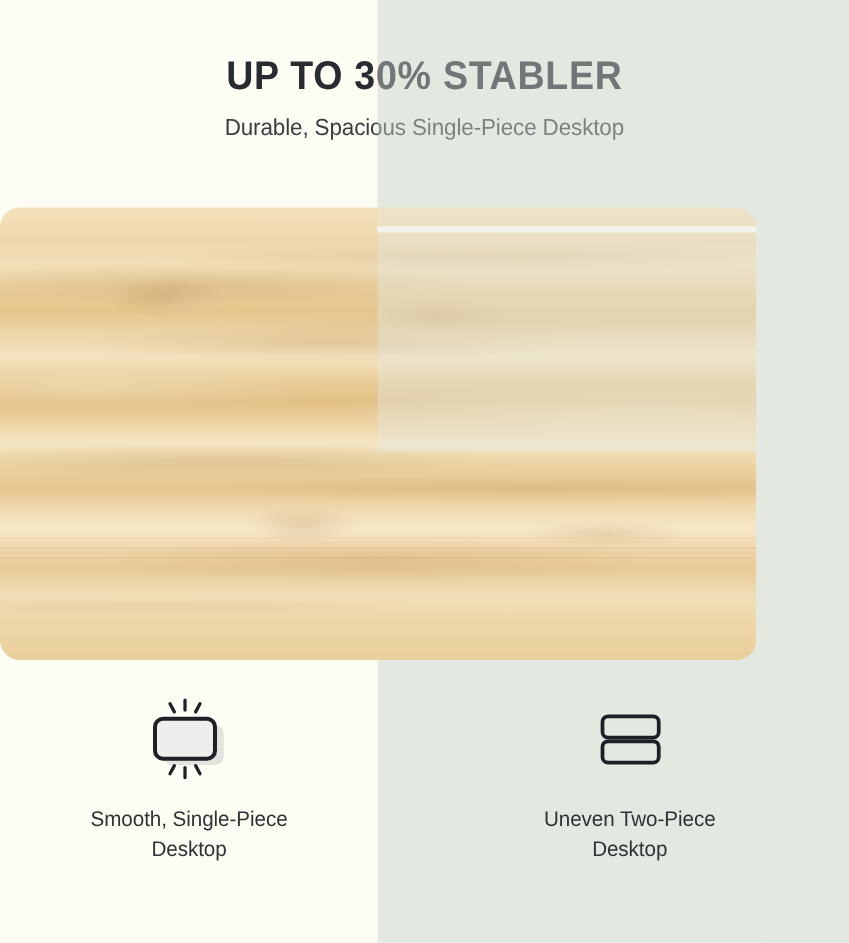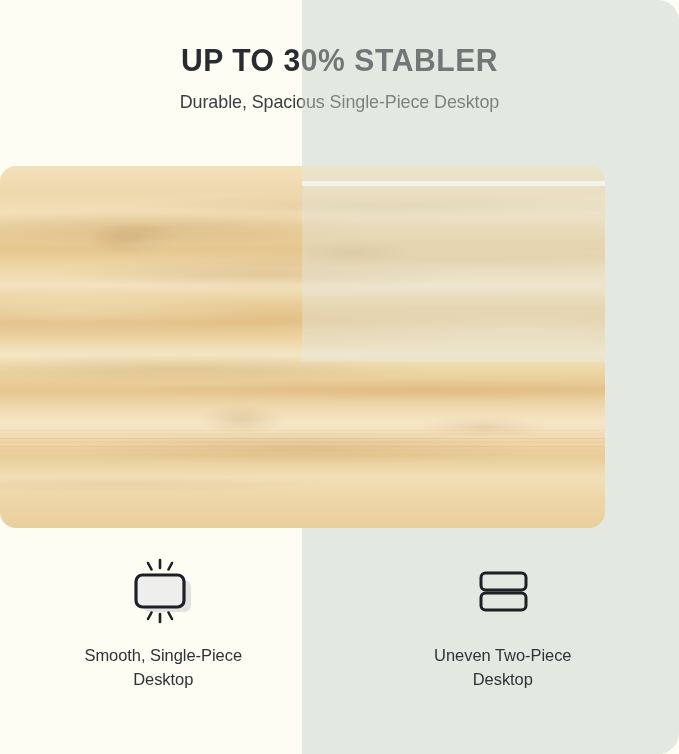--- a/index.html
+++ b/index.html
@@ -12,21 +12,20 @@
     overflow: hidden;
     font-family: "Liberation Sans", sans-serif;
     background: #fdfdf4;
   }
 
   .stage {
     position: relative;
     width: 679px;
     height: 754px;
     overflow: hidden;
-    border-radius: 21px;
   }
 
   
   .bg-left {
     position: absolute;
     left: 0; top: 0;
     width: 302px; height: 754px;
     background: #fdfdf4;
   }
   .bg-right {
@@ -164,26 +163,27 @@
     top: 0;
     width: 303px;
     height: 362px;
     background: rgba(227,233,224,0.40);
     z-index: 5;
   }
 
   
   .compare {
     position: absolute;
-    left: 12px;
+    left: 0;
     top: 556px;
     width: 609px;
     height: 160px;
     display: flex;
     z-index: 6;
+    gap: 13px;
   }
   .compare-col {
     flex: 0 0 auto;
     display: flex;
     flex-direction: column;
     align-items: center;
   }
   .col-left  { width: 302px; }
   .col-right { width: 377px; }
 

